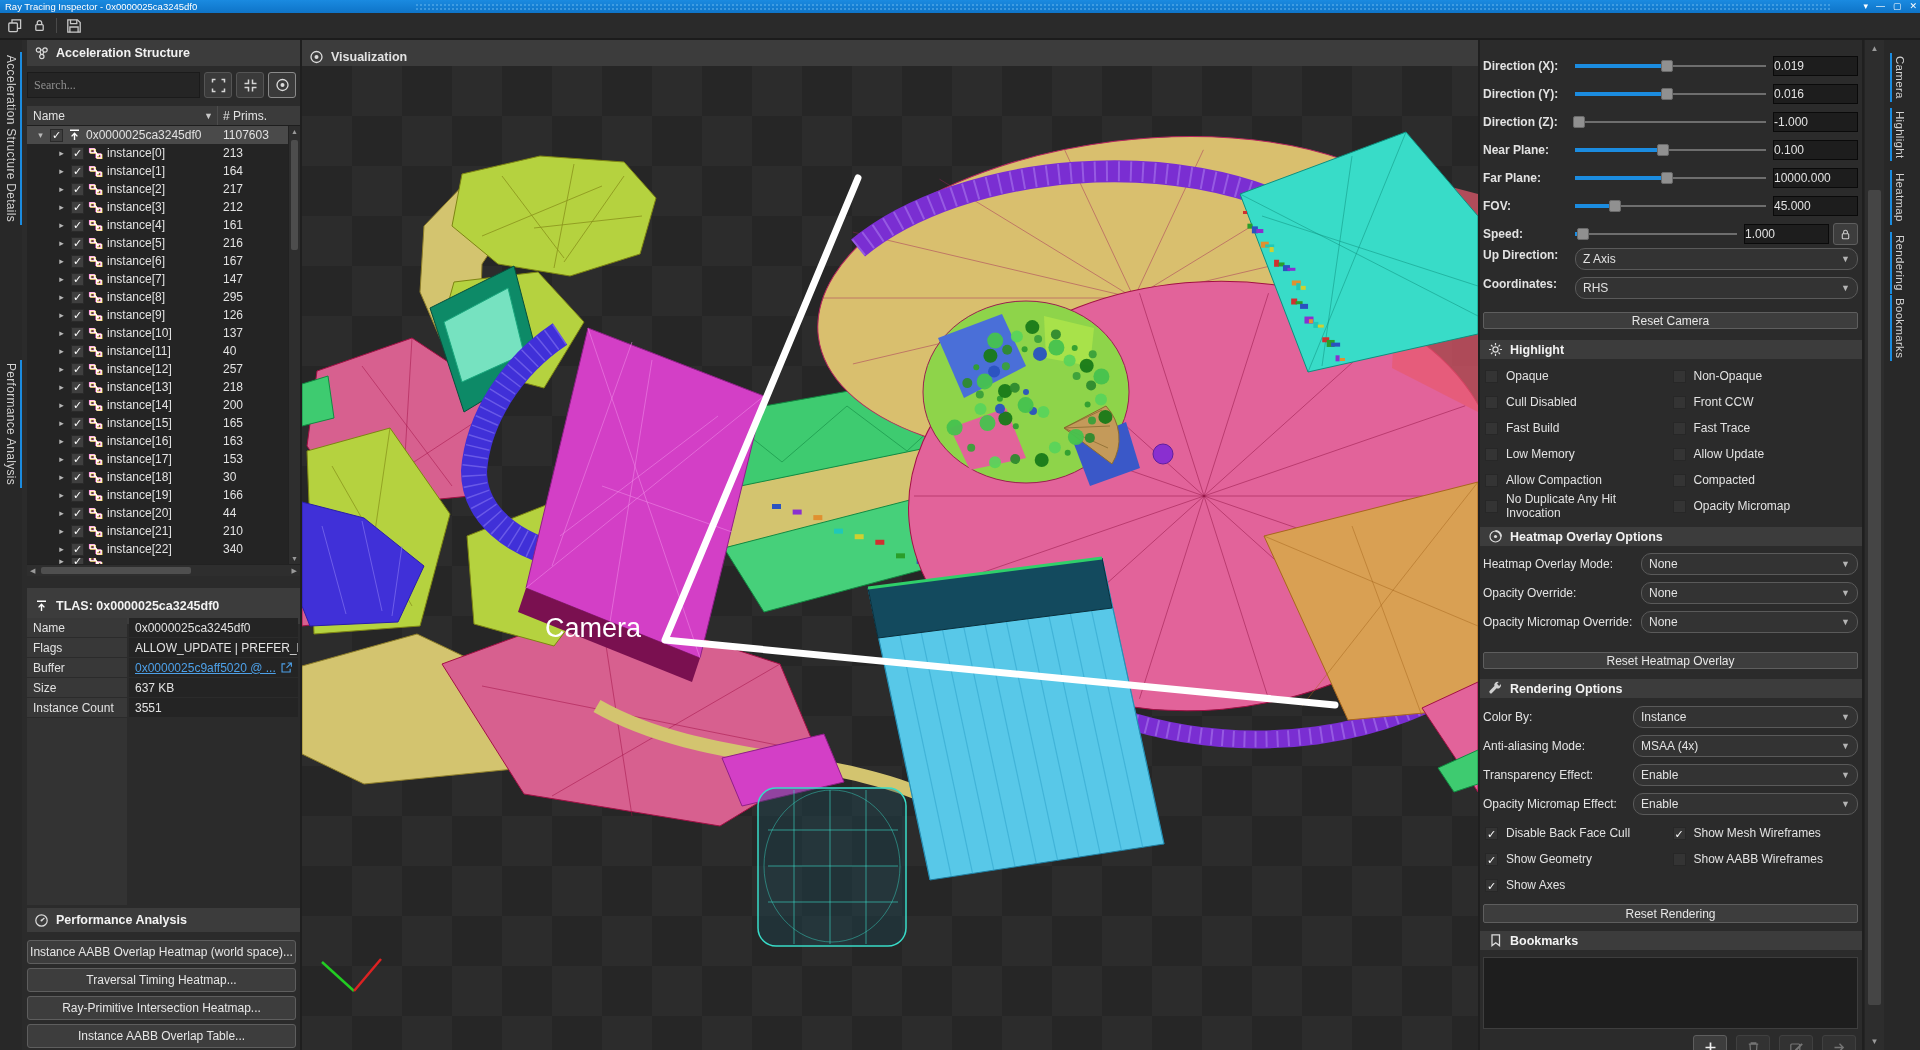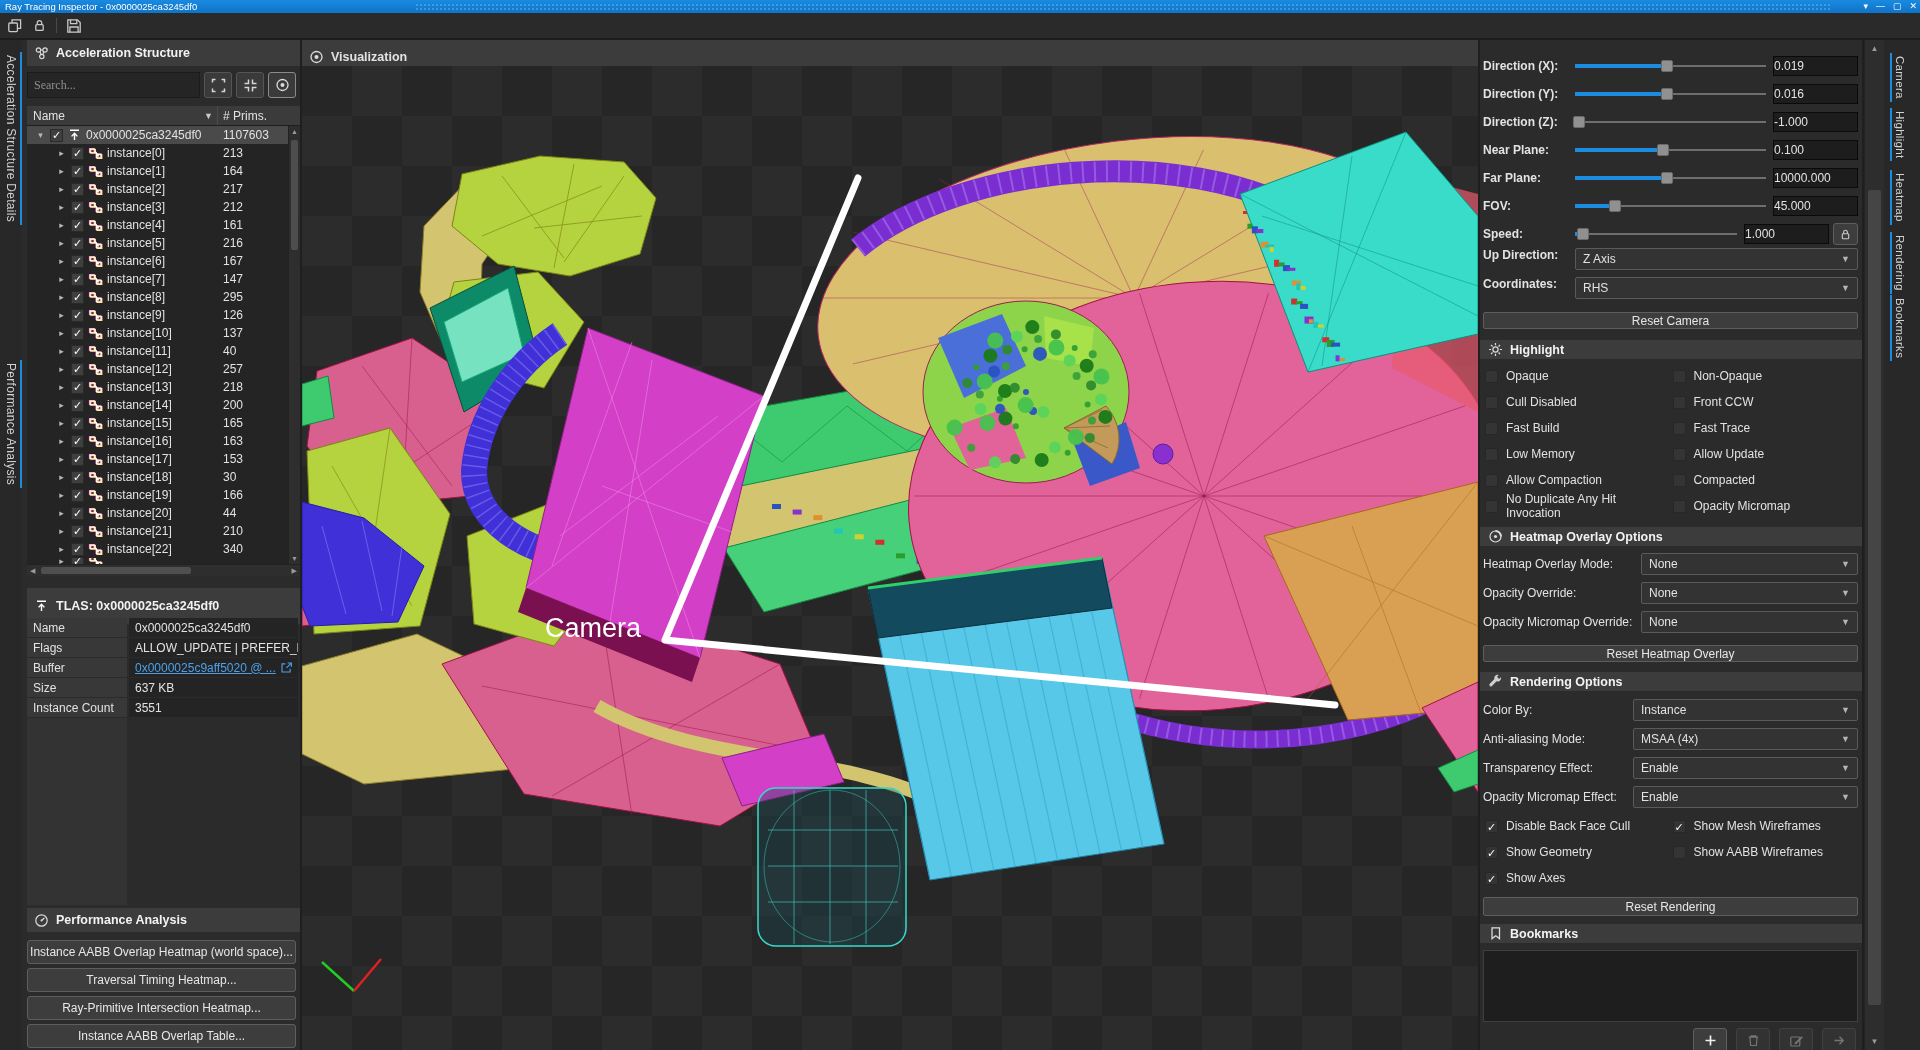--- a/index.html
+++ b/index.html
@@ -73,21 +73,21 @@
   .slider-row{height:28px;display:flex;align-items:center}
   .slider-row .lbl{width:92px;font-weight:bold;flex:none}
   .slider{flex:1;height:14px;position:relative;margin-right:7px}
   .sl-track{position:absolute;left:0;right:0;top:6px;height:2px;background:#6e6e6e}
   .sl-fill{position:absolute;left:0;top:5px;height:4px;background:#1b8ce0}
   .sl-thumb{position:absolute;top:1px;width:12px;height:12px;background:#909090;border:1px solid #6a6a6a;border-radius:2px}
   .val-box{width:85px;height:20px;background:#1d1d1d;border:1px solid #0a0a0a;display:flex;align-items:center;flex:none}
   .lock-btn{width:25px;height:22px;margin-left:4px;background:#3d3d3d;border:1px solid #5e5e5e;border-radius:3px;display:flex;align-items:center;justify-content:center;flex:none}
   .dd-row{height:29px;display:flex;align-items:flex-start}
   .dd-row .lbl{width:92px;font-weight:bold;flex:none}
-  .dropdown{flex:1;height:22px;background:#333;border:1px solid #5a5a5a;border-radius:2px;display:flex;align-items:center;padding:0 7px}
+  .dropdown{flex:1;height:22px;background:#333;border:1px solid #5a5a5a;border-radius:10px;display:flex;align-items:center;padding:0 7px}
   .dd-arrow{margin-left:auto;color:#b5b5b5;font-size:9px}
   .btn-wide{height:17px;background:#3d3d3d;border:1px solid #5e5e5e;border-radius:2px;color:#e6e6e6;display:flex;align-items:center;justify-content:center;margin-top:6px}
   .chk-grid{display:grid;grid-template-columns:1fr 1fr;margin-top:4px}
   .chk-item{height:26px;display:flex;align-items:center;gap:8px;padding-left:2px}
   .chk2{width:13px;height:13px;background:#343434;border:1px solid #272727;color:#fff;font-size:11px;line-height:12px;text-align:center;flex:none}
   .sel-row{height:29px;display:flex;align-items:center}
   .sel-row .lbl{flex:none}
   .lw158{width:158px}.lw150{width:150px}
   .bk-list{height:72px;background:#1e1e1e;border:1px solid #3e3e3e;margin-top:7px}
   .bk-actions{display:flex;justify-content:flex-end;gap:9px;margin-top:6px;padding-right:2px}
@@ -1004,21 +1004,21 @@
         </div>
       </div>
       <div class="sel-row">
         <span class="lbl lw158">Opacity Micromap Override:</span>
         <div class="dropdown">
           <span>None</span>
           <span class="dd-arrow">▼</span>
         </div>
       </div>
     </div>
-  <div class="btn-wide" style="margin-top:9px">Reset Heatmap Overlay</div>
+  <div class="btn-wide" style="margin-top:16px">Reset Heatmap Overlay</div>
 
   <div class="sec-header rp-header" style="margin-top:10px">
     <svg class="ic" width="15" height="15">
         <use href="#i-wrench"></use>
       </svg>
     <span>Rendering Options</span>
   </div>
   <div id="rendering-selects" style="margin-top:4px">
       <div class="sel-row">
         <span class="lbl lw150">Color By:</span>

